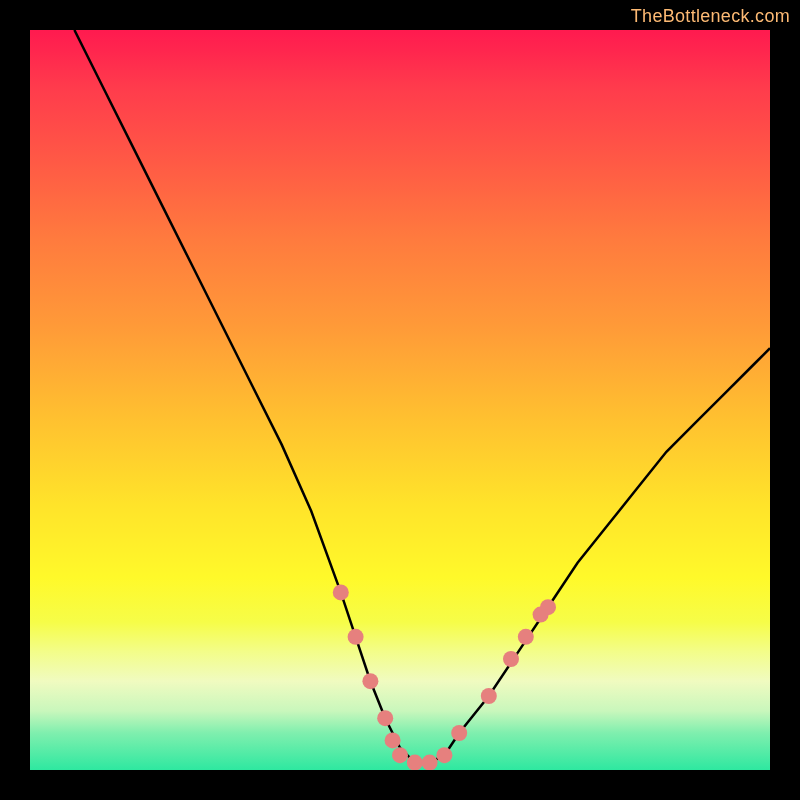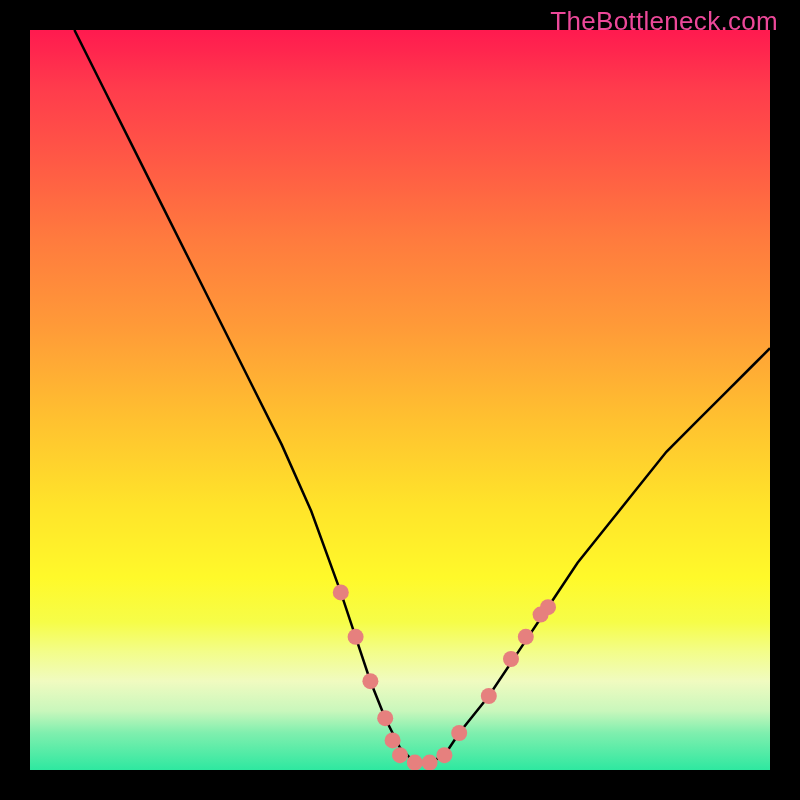--- a/index.html
+++ b/index.html
@@ -37,23 +37,23 @@
       #f3fd89 84%,
       #f0fbc0 88%,
       #c9f7bc 92%,
       #7fefae 95%,
       #2ee8a0 100%
     );
   }
   .watermark {
     position: absolute;
     top: 6px;
-    right: 22px;
-    color: #ec4899;
-    font-size: 26px;
+    right: 10px;
+    color: #fdba74;
+    font-size: 18px;
     font-weight: 500;
     letter-spacing: 0.3px;
     z-index: 5;
     user-select: none;
   }
   svg.curve {
     position: absolute;
     left: 0;
     top: 0;
     width: 740px;

